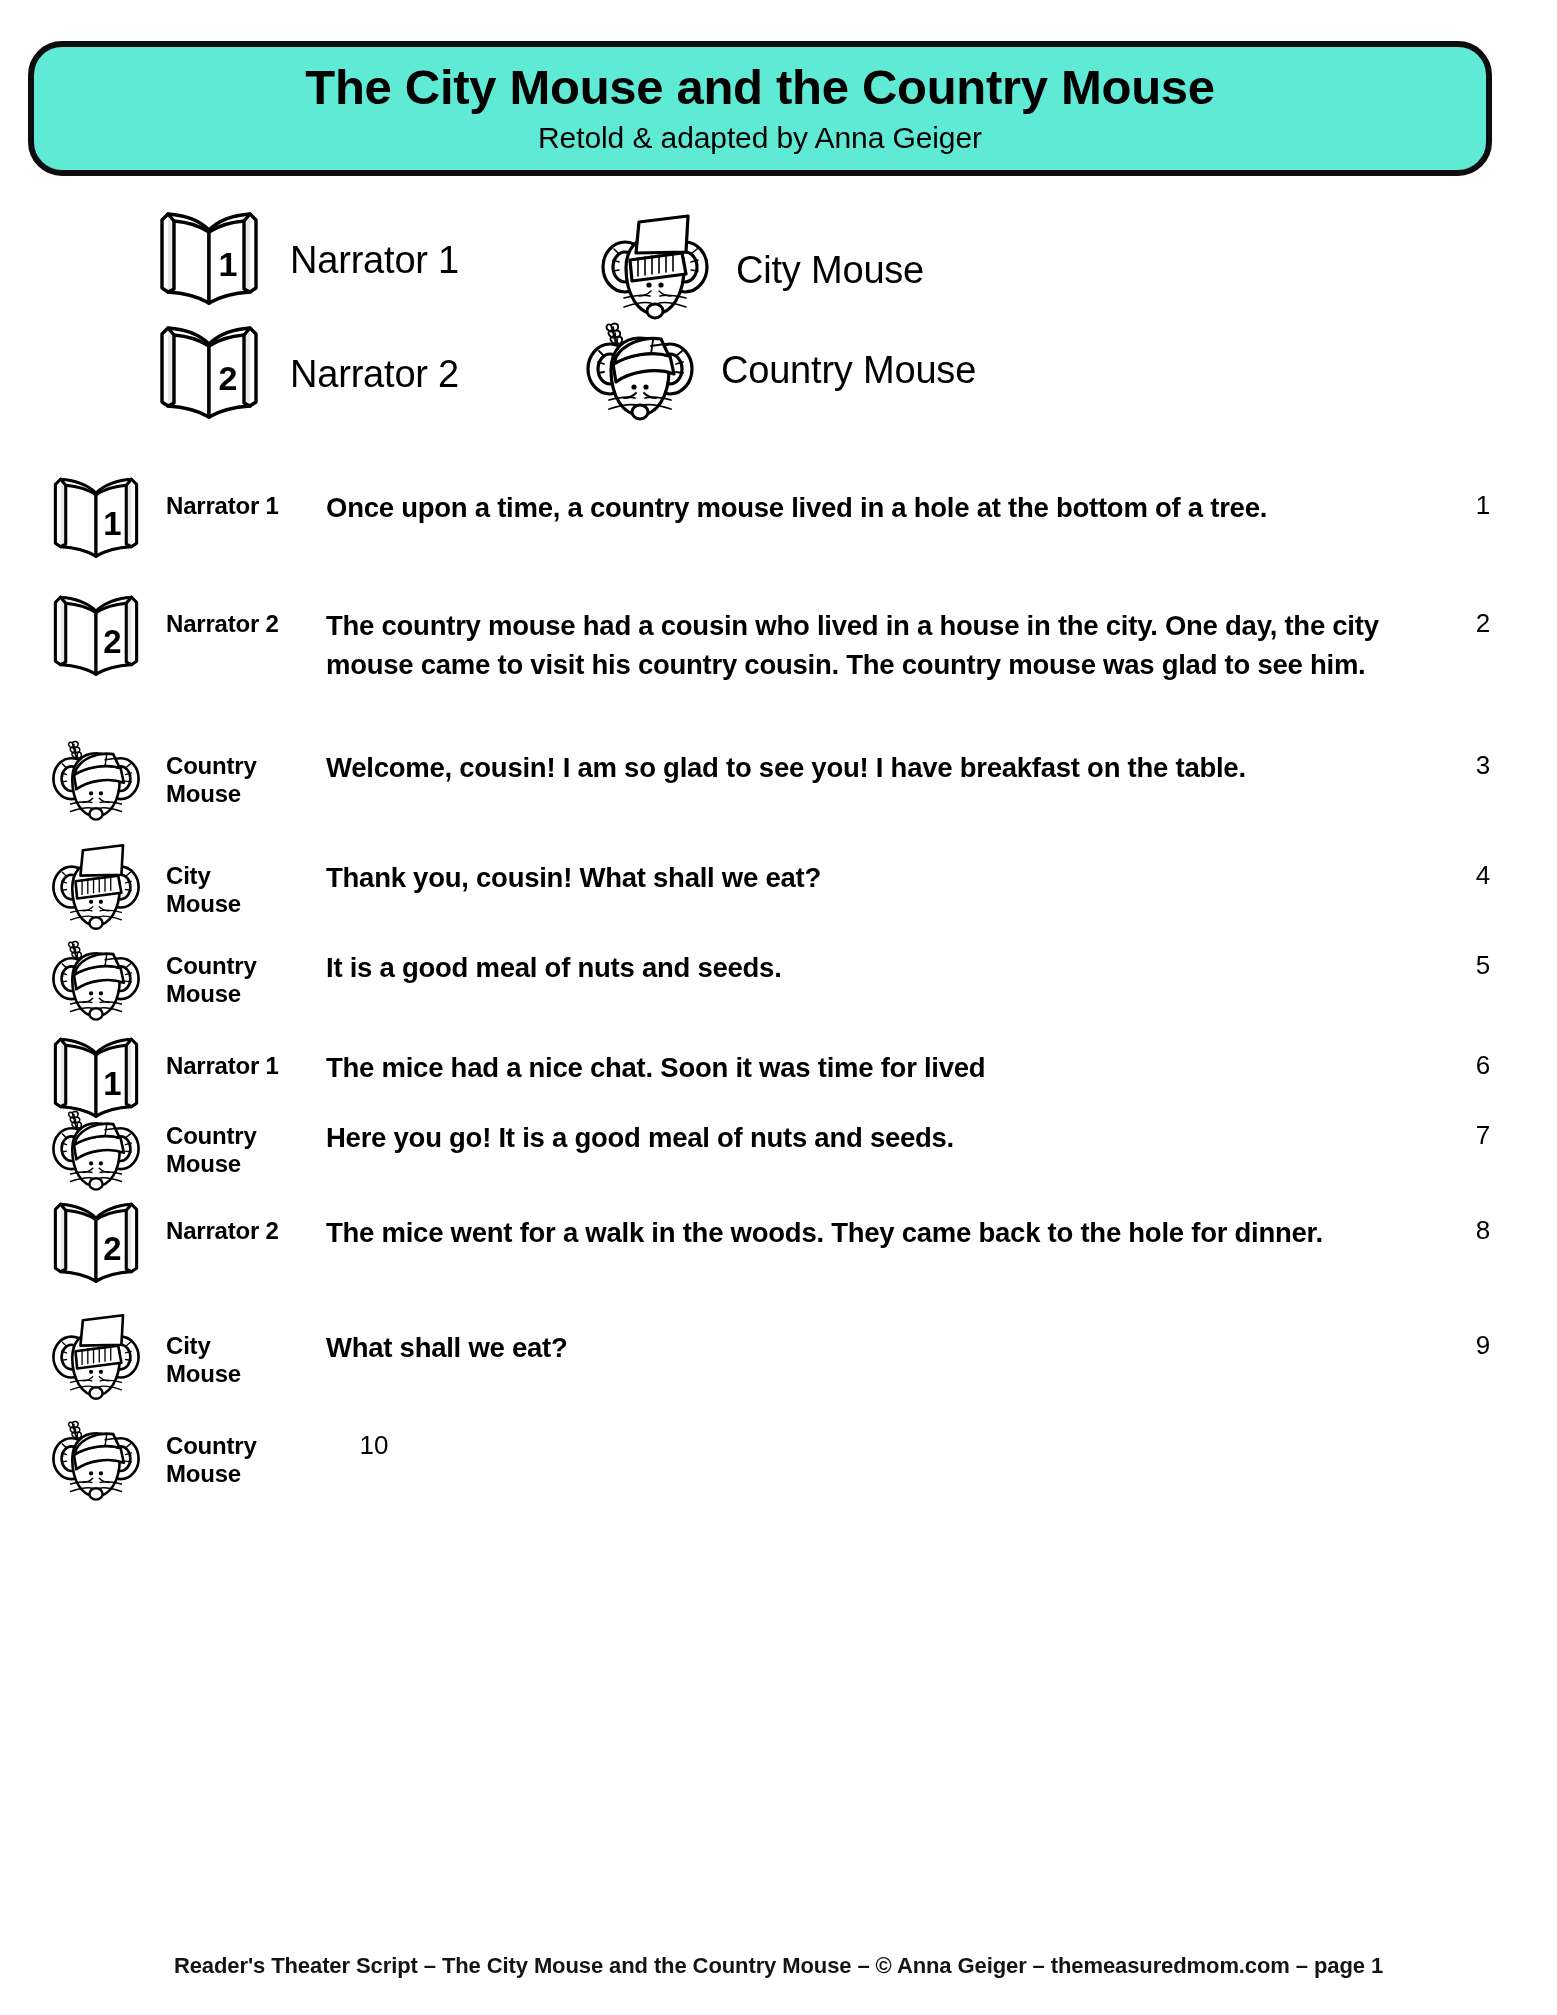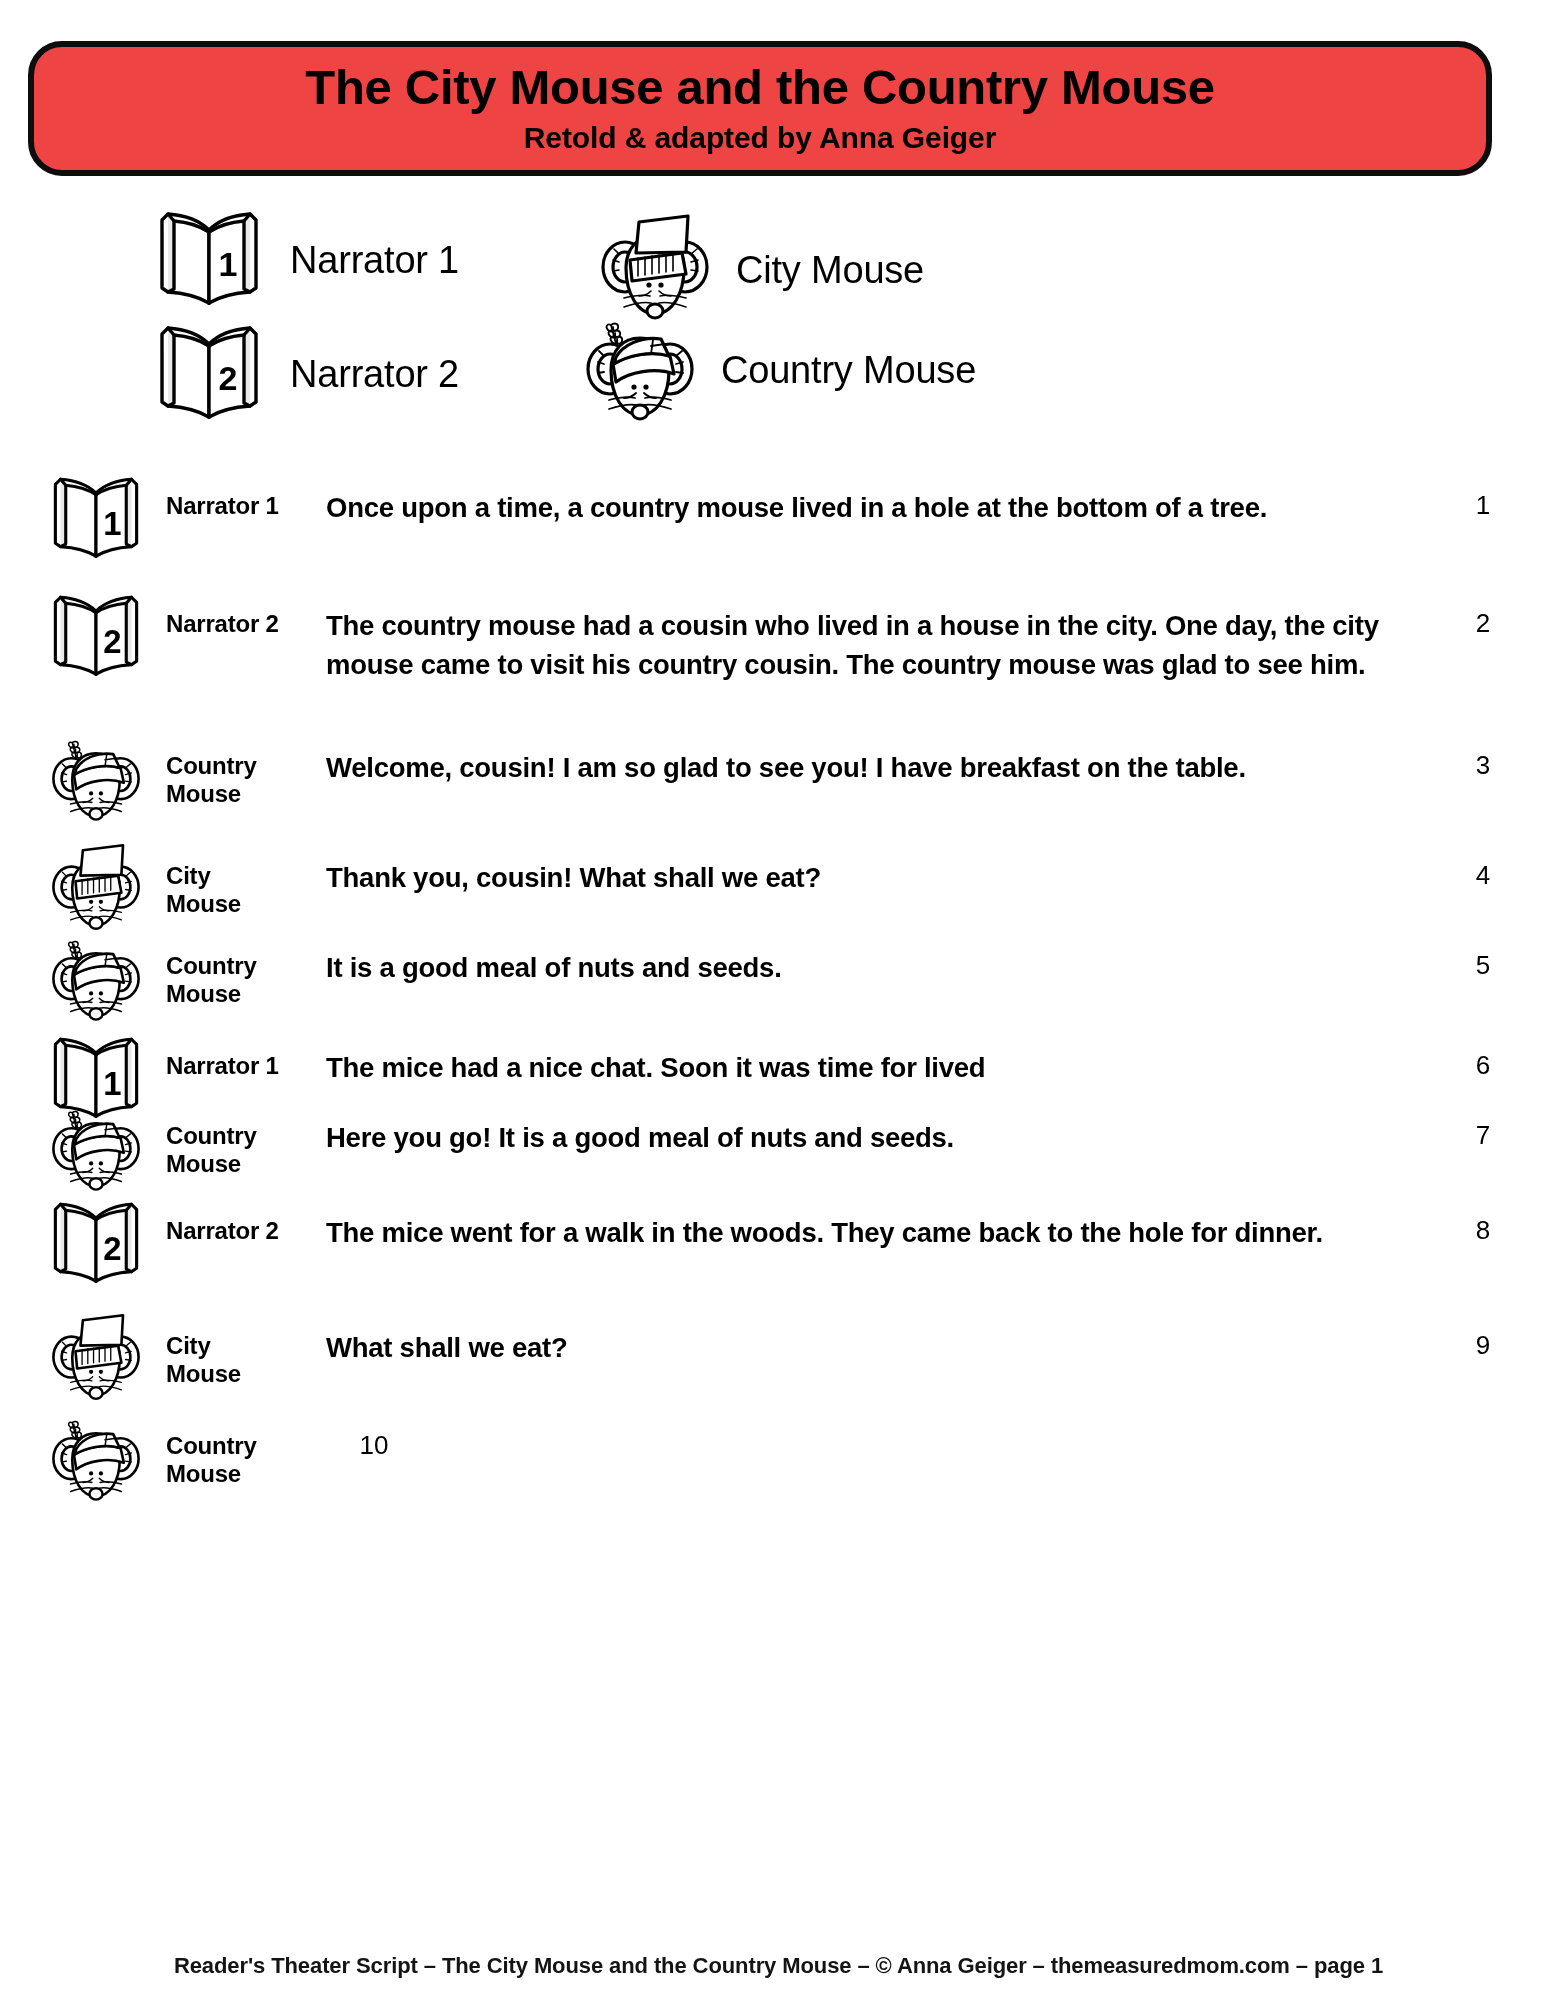--- a/index.html
+++ b/index.html
@@ -18,36 +18,36 @@
 
   
   .title-box {
     position: absolute;
     left: 28px;
     top: 41px;
     width: 1464px;
     height: 135px;
     border: 6px solid #0d0d0d;
     border-radius: 34px;
-    background: #ef4444;
+    background: #5eead4;
     display: flex;
     flex-direction: column;
     align-items: center;
     justify-content: center;
   }
   .title-main {
     font-size: 49px;
     font-weight: 700;
     letter-spacing: -0.3px;
     line-height: 1.05;
     white-space: nowrap;
   }
   .title-sub {
     font-size: 30px;
-    font-weight: 700;
+    font-weight: 400;
     margin-top: 7px;
     letter-spacing: -0.1px;
     white-space: nowrap;
   }
 
   
   .legend {
     position: absolute;
     left: 0px;
     top: 196px;

